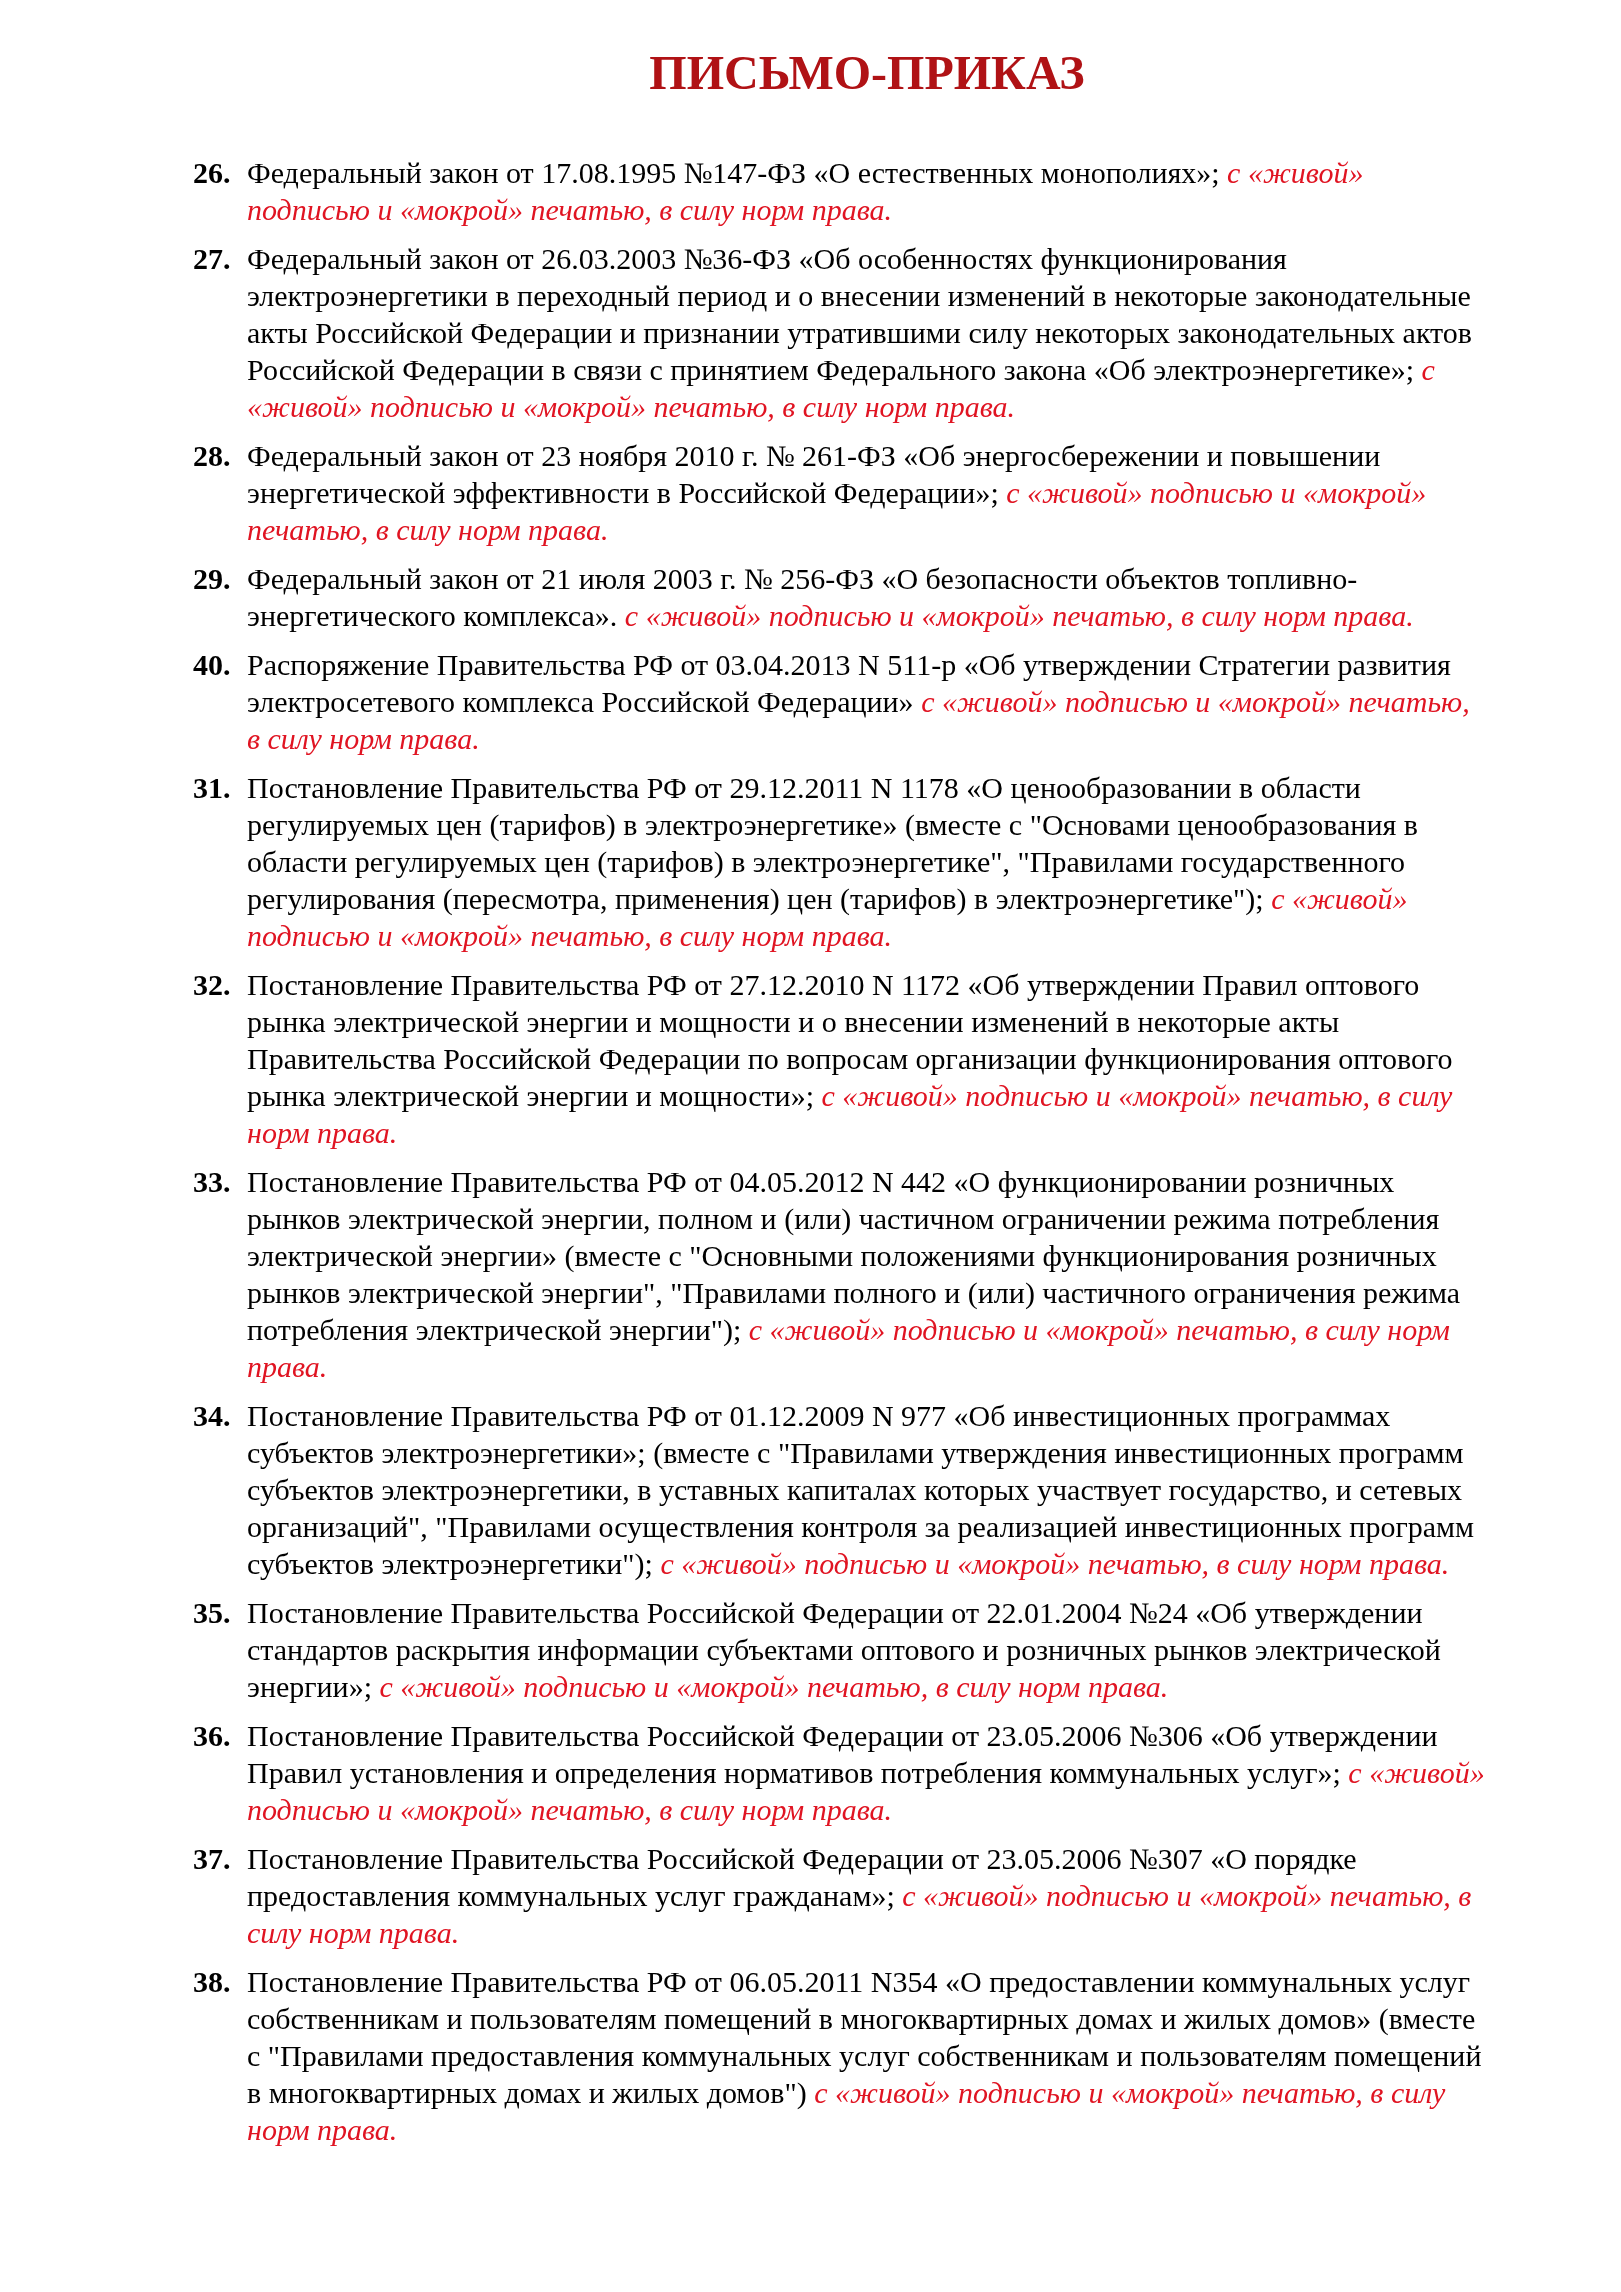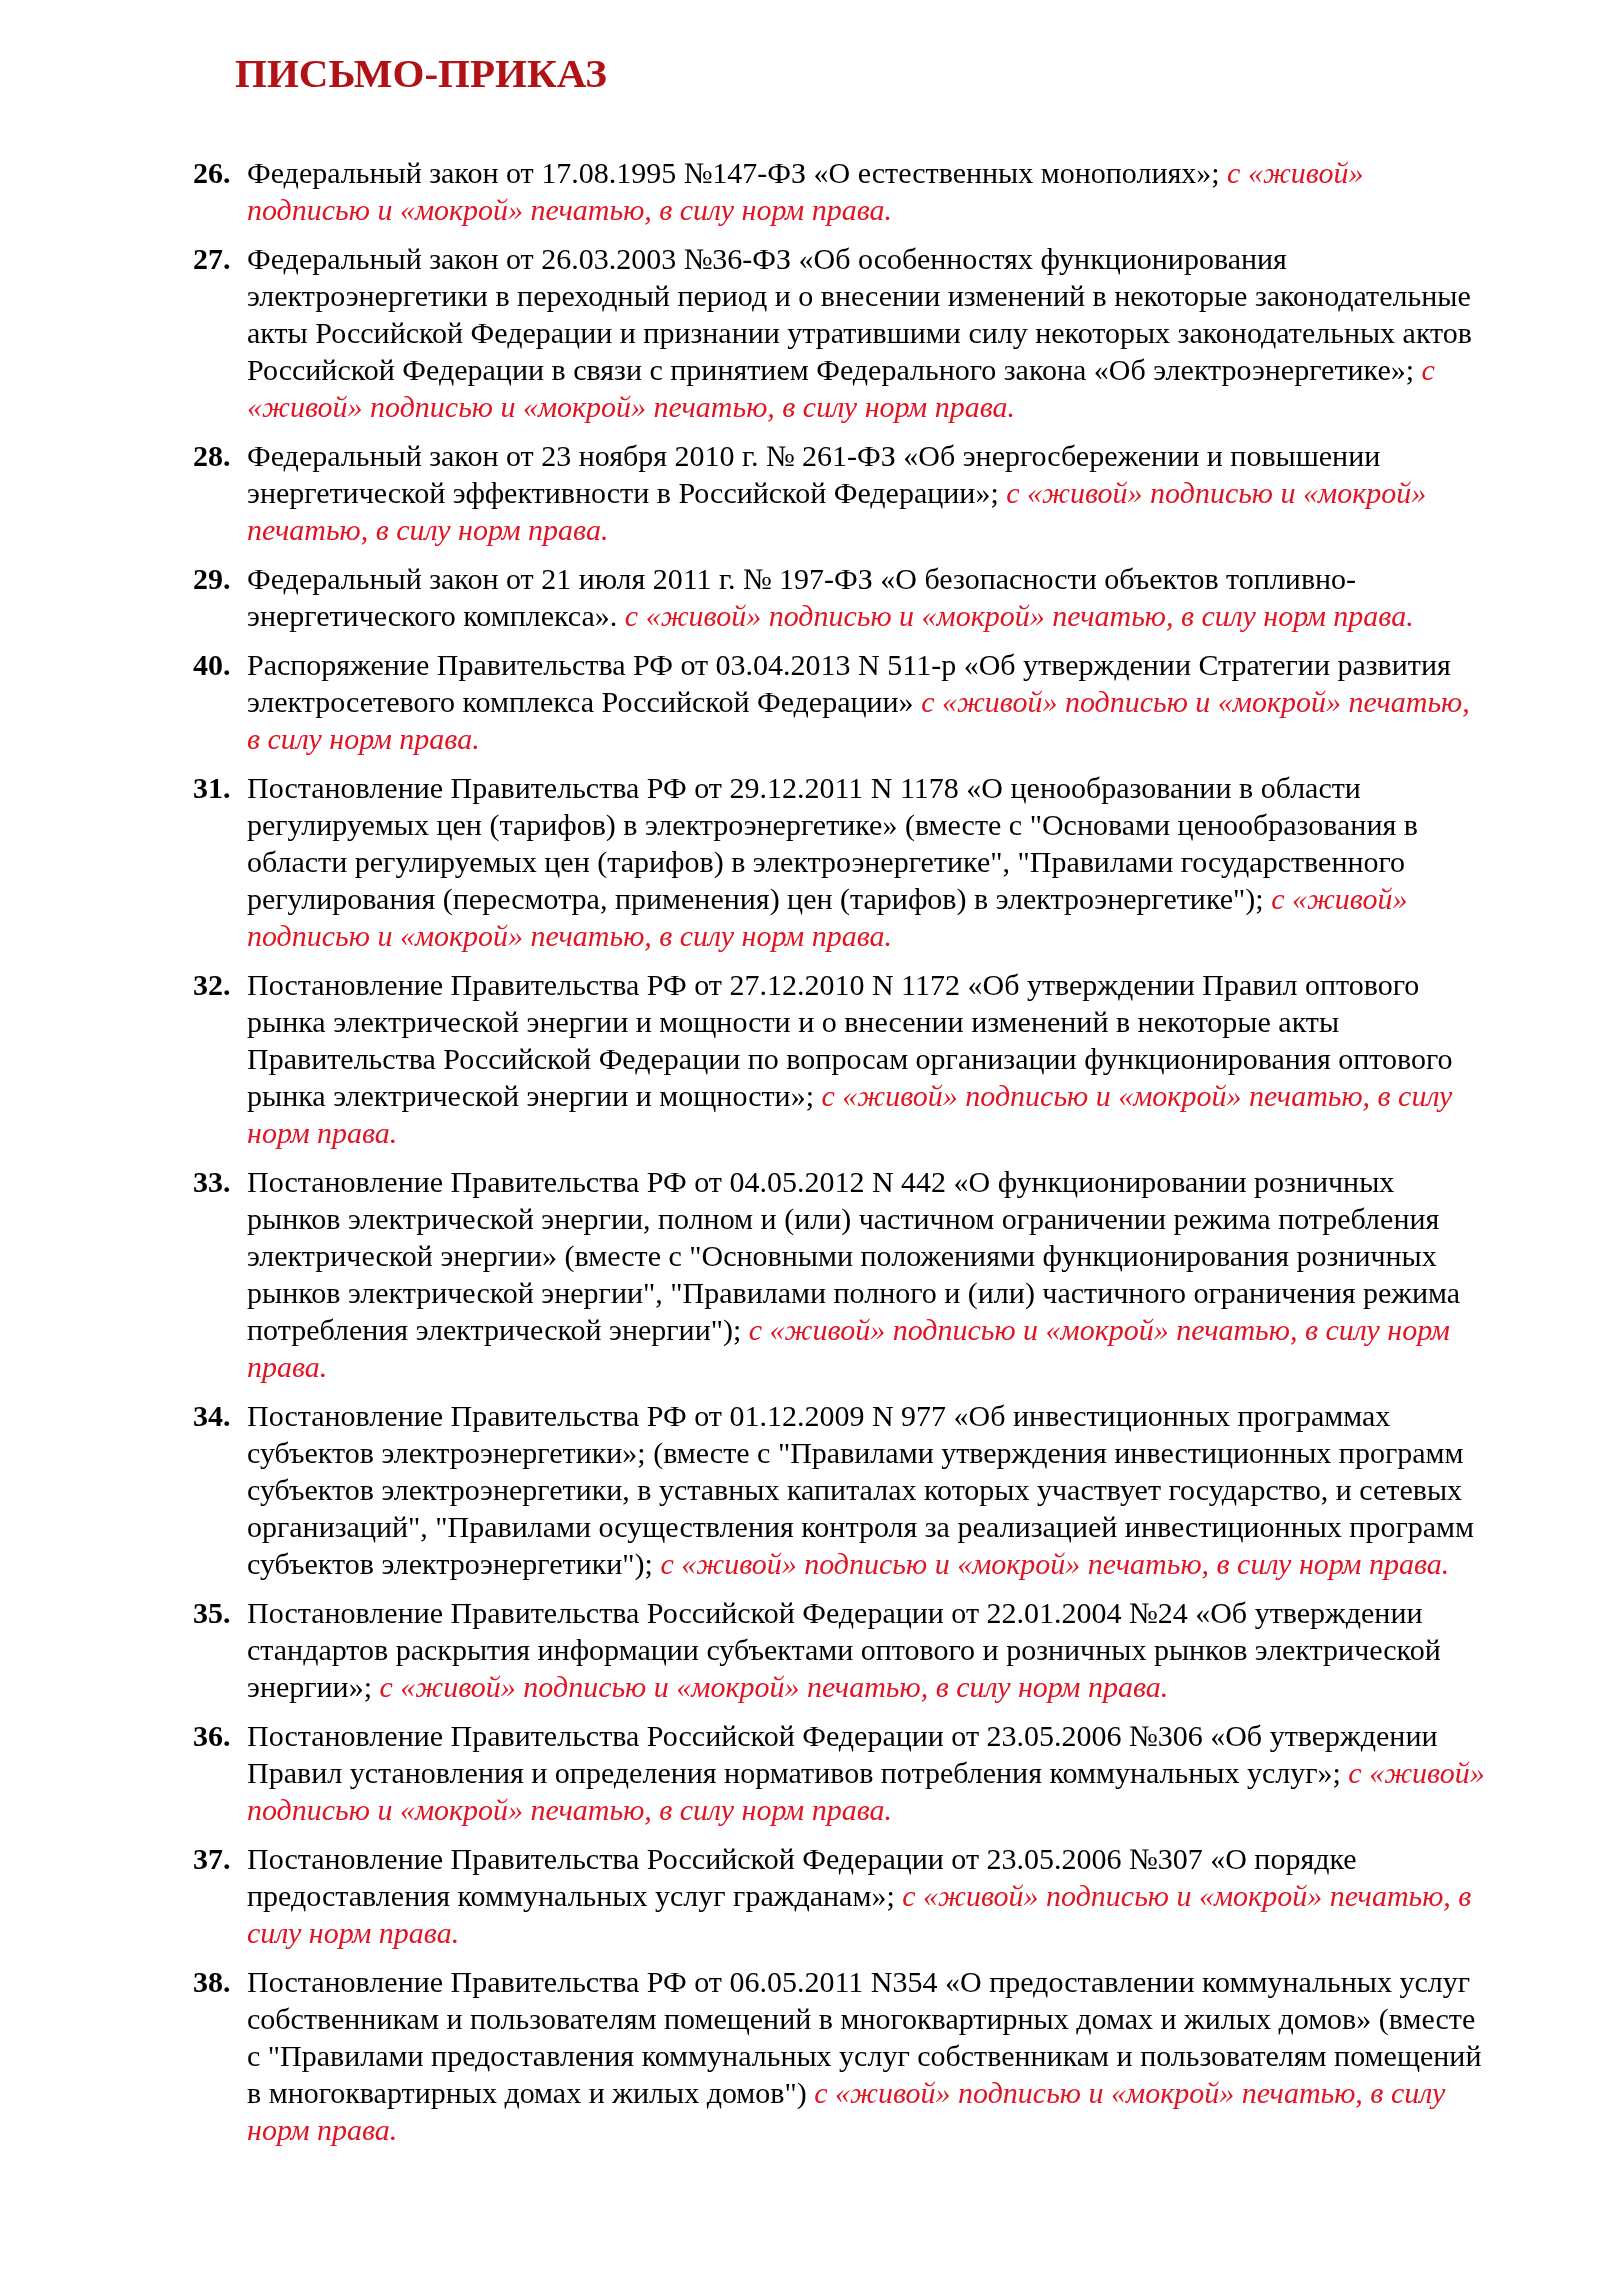--- a/index.html
+++ b/index.html
@@ -10,24 +10,24 @@
   body {
     width: 1621px;
     height: 2293px;
     font-family: "Liberation Serif", "DejaVu Serif", serif;
     color: #000000;
     overflow: hidden;
   }
   .page-header {
     margin: 51px 0 0 235px;
     width: 1264px;
-    text-align: left;
+    text-align: center;
     color: #b01215;
     font-weight: bold;
-    font-size: 41px;
+    font-size: 48px;
     line-height: 44px;
   }
   .law-list {
     margin: 59px 0 0 181px;
     width: 1318px;
     padding: 0;
     list-style: none;
     font-size: 30px;
     line-height: 37px;
   }
@@ -58,21 +58,21 @@
   <div>ПИСЬМО-ПРИКАЗ</div>
 </header>
 
 <ol class="law-list">
   <li class="law-item"><span class="num">26.</span><span class="black-text">Федеральный закон от 17.08.1995 №147-ФЗ «О естественных монополиях»; </span><span class="red-note" style="color: rgb(224, 20, 34);">с «живой» подписью и «мокрой» печатью, в силу норм права.</span></li>
 
   <li class="law-item"><span class="num">27.</span><span class="black-text">Федеральный закон от 26.03.2003 №36-ФЗ «Об особенностях функционирования электроэнергетики в переходный период и о внесении изменений в некоторые законодательные акты Российской Федерации и признании утратившими силу некоторых законодательных актов Российской Федерации в связи с принятием Федерального закона «Об электроэнергетике»; </span><span class="red-note" style="color: rgb(224, 20, 34);">с «живой» подписью и «мокрой» печатью, в силу норм права.</span></li>
 
   <li class="law-item"><span class="num">28.</span><span class="black-text">Федеральный закон от 23 ноября 2010 г. № 261-ФЗ «Об энергосбережении и повышении энергетической эффективности в Российской Федерации»; </span><span class="red-note" style="color: rgb(224, 20, 34);">с «живой» подписью и «мокрой» печатью, в силу норм права.</span></li>
 
-  <li class="law-item"><span class="num">29.</span><span class="black-text">Федеральный закон от 21 июля 2011 г. № 197-ФЗ «О безопасности объектов топливно-энергетического комплекса». </span><span class="red-note" style="color: rgb(224, 20, 34);">с «живой» подписью и «мокрой» печатью, в силу норм права.</span></li>
+  <li class="law-item"><span class="num">29.</span><span class="black-text">Федеральный закон от 21 июля 2003 г. № 256-ФЗ «О безопасности объектов топливно-энергетического комплекса». </span><span class="red-note" style="color: rgb(224, 20, 34);">с «живой» подписью и «мокрой» печатью, в силу норм права.</span></li>
 
   <li class="law-item"><span class="num">40.</span><span class="black-text">Распоряжение Правительства РФ от 03.04.2013 N 511-р «Об утверждении Стратегии развития электросетевого комплекса Российской Федерации» </span><span class="red-note" style="color: rgb(224, 20, 34);">с «живой» подписью и «мокрой» печатью, в силу норм права.</span></li>
 
   <li class="law-item"><span class="num">31.</span><span class="black-text">Постановление Правительства РФ от 29.12.2011 N 1178 «О ценообразовании в области регулируемых цен (тарифов) в электроэнергетике» (вместе с "Основами ценообразования в области регулируемых цен (тарифов) в электроэнергетике", "Правилами государственного регулирования (пересмотра, применения) цен (тарифов) в электроэнергетике"); </span><span class="red-note" style="color: rgb(224, 20, 34);">с «живой» подписью и «мокрой» печатью, в силу норм права.</span></li>
 
   <li class="law-item"><span class="num">32.</span><span class="black-text">Постановление Правительства РФ от 27.12.2010 N 1172 «Об утверждении Правил оптового рынка электрической энергии и мощности и о внесении изменений в некоторые акты Правительства Российской Федерации по вопросам организации функционирования оптового рынка электрической энергии и мощности»; </span><span class="red-note" style="color: rgb(224, 20, 34);">с «живой» подписью и «мокрой» печатью, в силу норм права.</span></li>
 
   <li class="law-item"><span class="num">33.</span><span class="black-text">Постановление Правительства РФ от 04.05.2012 N 442 «О функционировании розничных рынков электрической энергии, полном и (или) частичном ограничении режима потребления электрической энергии» (вместе с "Основными положениями функционирования розничных рынков электрической энергии", "Правилами полного и (или) частичного ограничения режима потребления электрической энергии"); </span><span class="red-note" style="color: rgb(224, 20, 34);">с «живой» подписью и «мокрой» печатью, в силу норм права.</span></li>
 
   <li class="law-item"><span class="num">34.</span><span class="black-text">Постановление Правительства РФ от 01.12.2009 N 977 «Об инвестиционных программах субъектов электроэнергетики»; (вместе с "Правилами утверждения инвестиционных программ субъектов электроэнергетики, в уставных капиталах которых участвует государство, и сетевых организаций", "Правилами осуществления контроля за реализацией инвестиционных программ субъектов электроэнергетики"); </span><span class="red-note" style="color: rgb(224, 20, 34);">с «живой» подписью и «мокрой» печатью, в силу норм права.</span></li>

